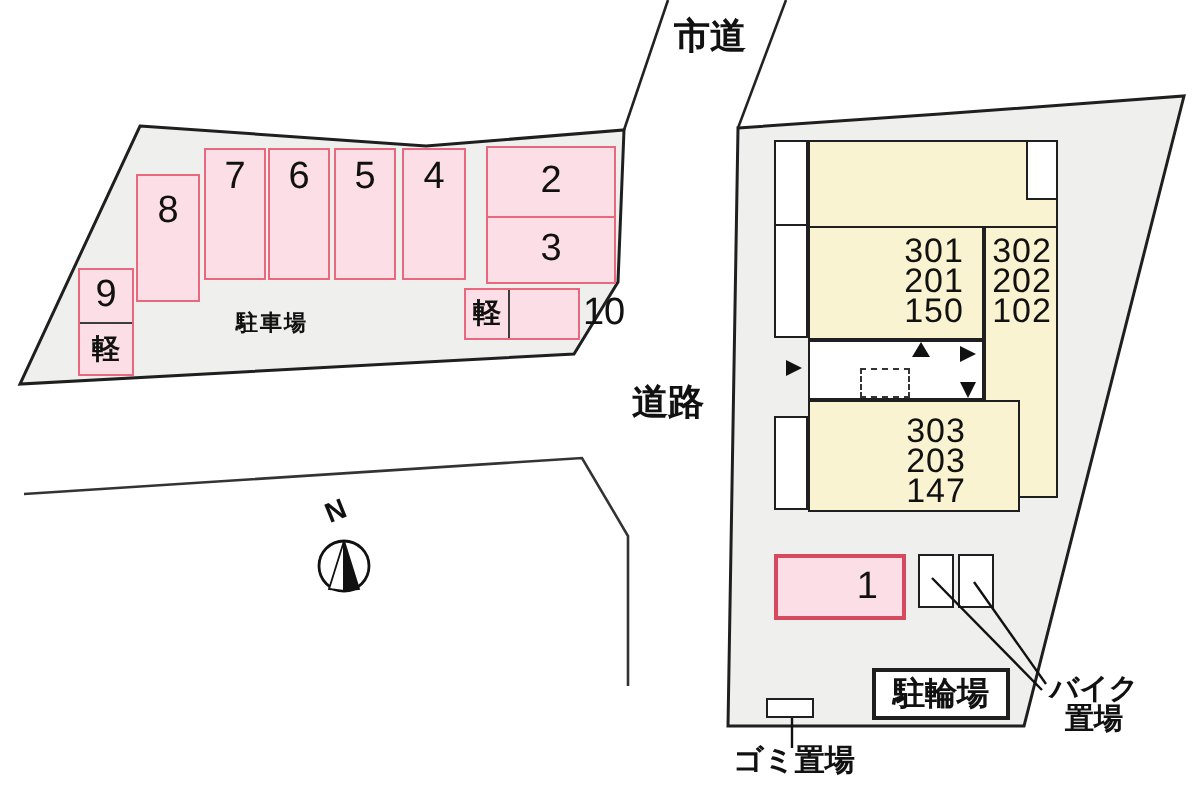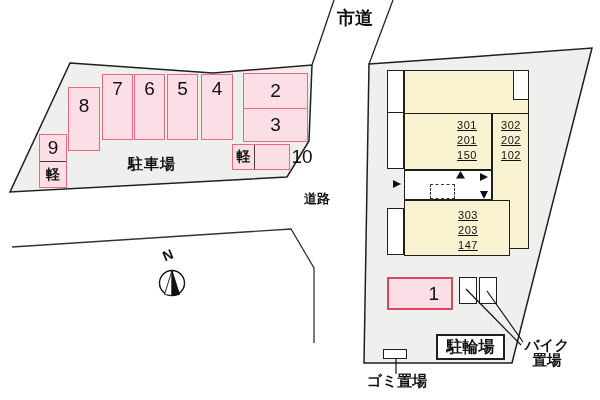--- a/index.html
+++ b/index.html
@@ -13,21 +13,21 @@
   .stall .cell{position:absolute;display:flex;align-items:center;justify-content:center;}
   
   .blk{position:absolute;box-sizing:border-box;border:1.5px solid #1f1f1f;}
   .yellow{background:#faf3d1;}
   .whitefill{background:#ffffff;}
   
   .lbl{position:absolute;color:#111;line-height:1.1;white-space:nowrap;}
   .num{font-size:19px;font-weight:500;}
   .num-top{position:absolute;left:0;right:0;top:3px;text-align:center;font-size:19px;font-weight:500;}
   .kei{font-size:14px;font-weight:600;}
-  .rooms{font-size:11px;line-height:15px;font-weight:500;text-align:center;letter-spacing:0.5px;text-decoration:underline;}
+  .rooms{font-size:17px;line-height:15px;font-weight:500;text-align:center;letter-spacing:0.5px;}
   .jp{font-weight:700;}
   .center{text-align:center;}
   .dashedbox{position:absolute;box-sizing:border-box;border:1.5px dashed #333;background:#fff;}
 </style>
 </head>
 <body>
 
 <div id="plan">
 
   <svg class="layer" width="600" height="400" viewBox="0 0 600 400">
@@ -42,21 +42,21 @@
     <polyline points="12,247 291,229 314,268 314,343" fill="none" stroke="#333" stroke-width="1.3"></polyline>
 
     <g>
       <circle cx="172" cy="283" r="12.5" fill="#fff" stroke="#111" stroke-width="1.4"></circle>
       <polygon points="172,270.5 164.5,294.5 172,295.5" fill="#fff" stroke="#111" stroke-width="0.9"></polygon>
       <polygon points="172,270.5 179.5,294.5 172,295.5" fill="#111" stroke="#111" stroke-width="0.9"></polygon>
     </g>
   </svg>
 
   <div class="lbl jp center" style="left:325px;top:9px;width:60px;font-size:18px;">市道</div>
-  <div class="lbl jp center" style="left:287px;top:192px;width:60px;font-size:13px;">道路</div>
+  <div class="lbl jp center" style="left:304px;top:192px;width:60px;font-size:18px;">道路</div>
   <div class="lbl center" style="left:156px;top:248px;width:24px;font-size:14px;font-weight:700;transform:rotate(-22deg);">N</div>
 
   <div class="stall" style="left:68px;top:87px;width:32px;height:64px;">
     <div class="num-top" style="top:7px;">8</div>
   </div>
   <div class="stall" style="left:102px;top:74px;width:31px;height:66px;">
     <div class="num-top">7</div>
   </div>
   <div class="stall" style="left:134px;top:74px;width:31px;height:66px;">
     <div class="num-top">6</div>
@@ -79,21 +79,21 @@
     <div style="position:absolute;left:0;right:0;top:25.5px;border-top:1.5px solid #3c3c3c;"></div>
     <div class="cell kei" style="left:0;right:0;top:27px;bottom:0;">軽</div>
   </div>
 
   <div class="stall" style="left:232px;top:144px;width:58px;height:26px;">
     <div class="cell kei" style="left:0;top:0;bottom:0;width:21px;">軽</div>
     <div style="position:absolute;top:0;bottom:0;left:21px;border-left:1.5px solid #3c3c3c;"></div>
     <div class="cell num" style="left:23px;right:0;top:0;bottom:0;padding-left:46px;">10</div>
   </div>
 
-  <div class="lbl jp center" style="left:102px;top:156px;width:100px;font-size:15px;letter-spacing:1px;">駐車場</div>
+  <div class="lbl jp center" style="left:86px;top:156px;width:100px;font-size:11px;letter-spacing:1px;">駐車場</div>
 
   <div class="blk whitefill" style="left:387px;top:70px;width:17px;height:43.5px;"></div>
   <div class="blk whitefill" style="left:387px;top:112px;width:17px;height:57px;"></div>
   <div class="blk whitefill" style="left:387px;top:208px;width:17px;height:47px;"></div>
 
   <div class="blk yellow" style="left:404px;top:70px;width:125px;height:44.5px;"></div>
   <div class="blk yellow" style="left:492px;top:113px;width:37px;height:136px;"></div>
   <div class="blk yellow" style="left:404px;top:113px;width:88px;height:57px;"></div>
   <div class="blk yellow" style="left:404px;top:200px;width:106px;height:56px;"></div>
 

